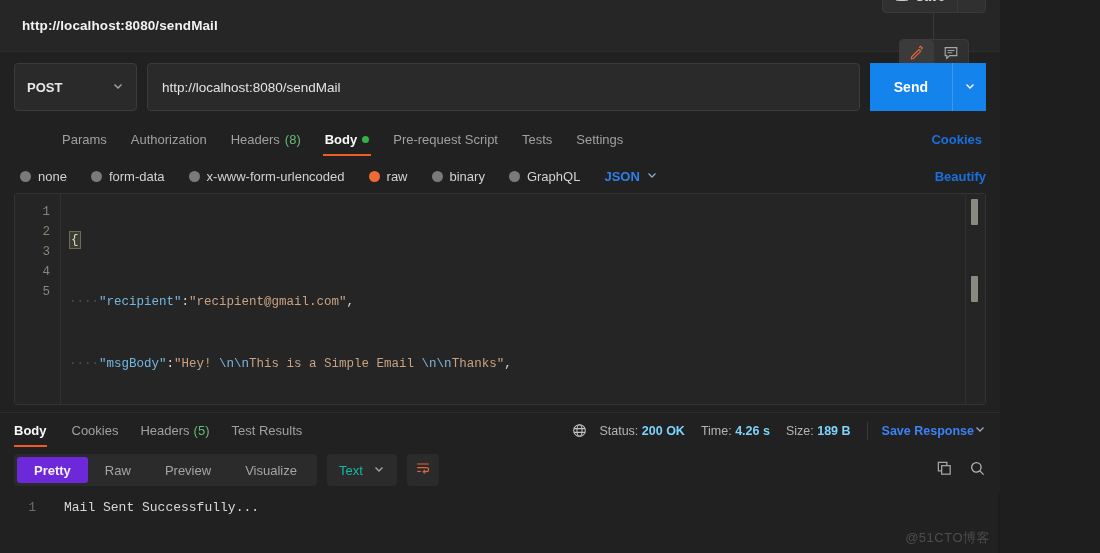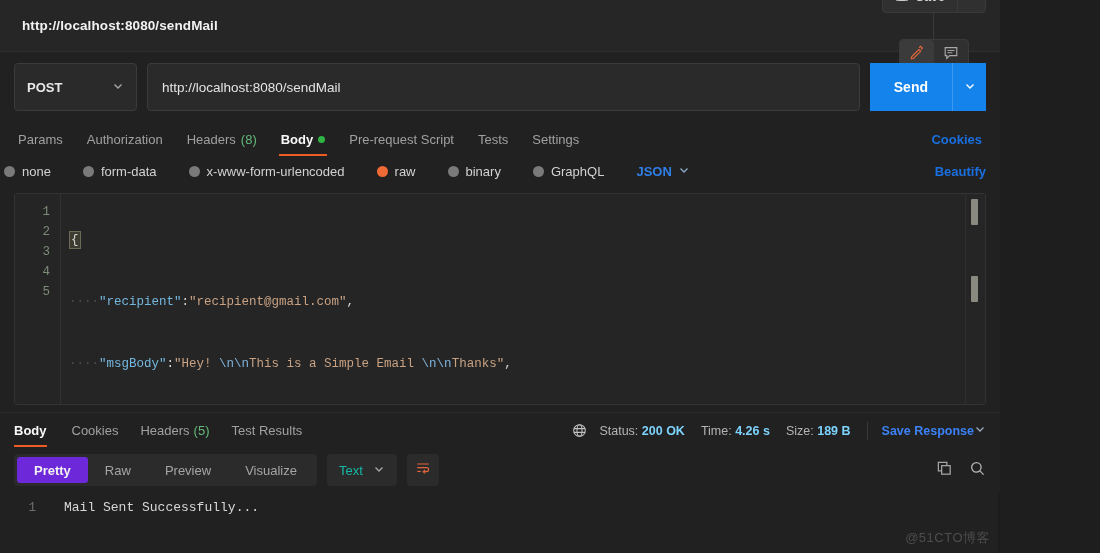--- a/index.html
+++ b/index.html
@@ -85,20 +85,21 @@
   .send-caret {
     width: 34px; display: flex; align-items: center; justify-content: center;
     border-left: 1px solid #3d98ef; cursor: pointer;
   }
 
   
   .req-tabs {
     display: flex; align-items: flex-start; gap: 0;
     padding: 0 14px; height: 34px; flex: none;
     position: relative;
+    margin-left: 44px;
   }
   .rtab {
     position: relative; height: 34px;
     display: flex; align-items: center; gap: 5px;
     padding: 0 12px; font-size: 13px; color: #a0a0a0; cursor: pointer;
   }
   .rtab:first-child { padding-left: 4px; }
   .rtab.active { color: #fafafa; font-weight: bold; }
   .rtab.active::after {
     content: ""; position: absolute; left: 10px; right: 10px; bottom: 0;
@@ -108,22 +109,22 @@
   .dot-green {
     width: 7px; height: 7px; border-radius: 50%; background: #2fb344; display: inline-block;
   }
   .cookies-link {
     margin-left: auto; font-size: 13px; font-weight: bold; color: #1a6fe0;
     cursor: pointer; padding-right: 4px; align-self: center;
   }
 
   
   .bodytype-row {
-    display: flex; align-items: flex-start; gap: 12px;
-    padding: 8px 14px 9px 4px; height: 37px; flex: none;
+    display: flex; align-items: flex-end; gap: 4px;
+    padding: 8px 14px 9px 20px; height: 37px; flex: none;
   }
   .radio-item {
     display: flex; align-items: center; gap: 7px;
     margin-right: 20px; font-size: 13px; color: #d2d2d2; cursor: pointer;
   }
   .radio {
     width: 11px; height: 11px; border-radius: 50%; background: #7a7a7a; flex: none;
   }
   .radio.sel { background: #ef6a35; }
   .fmt-select {

